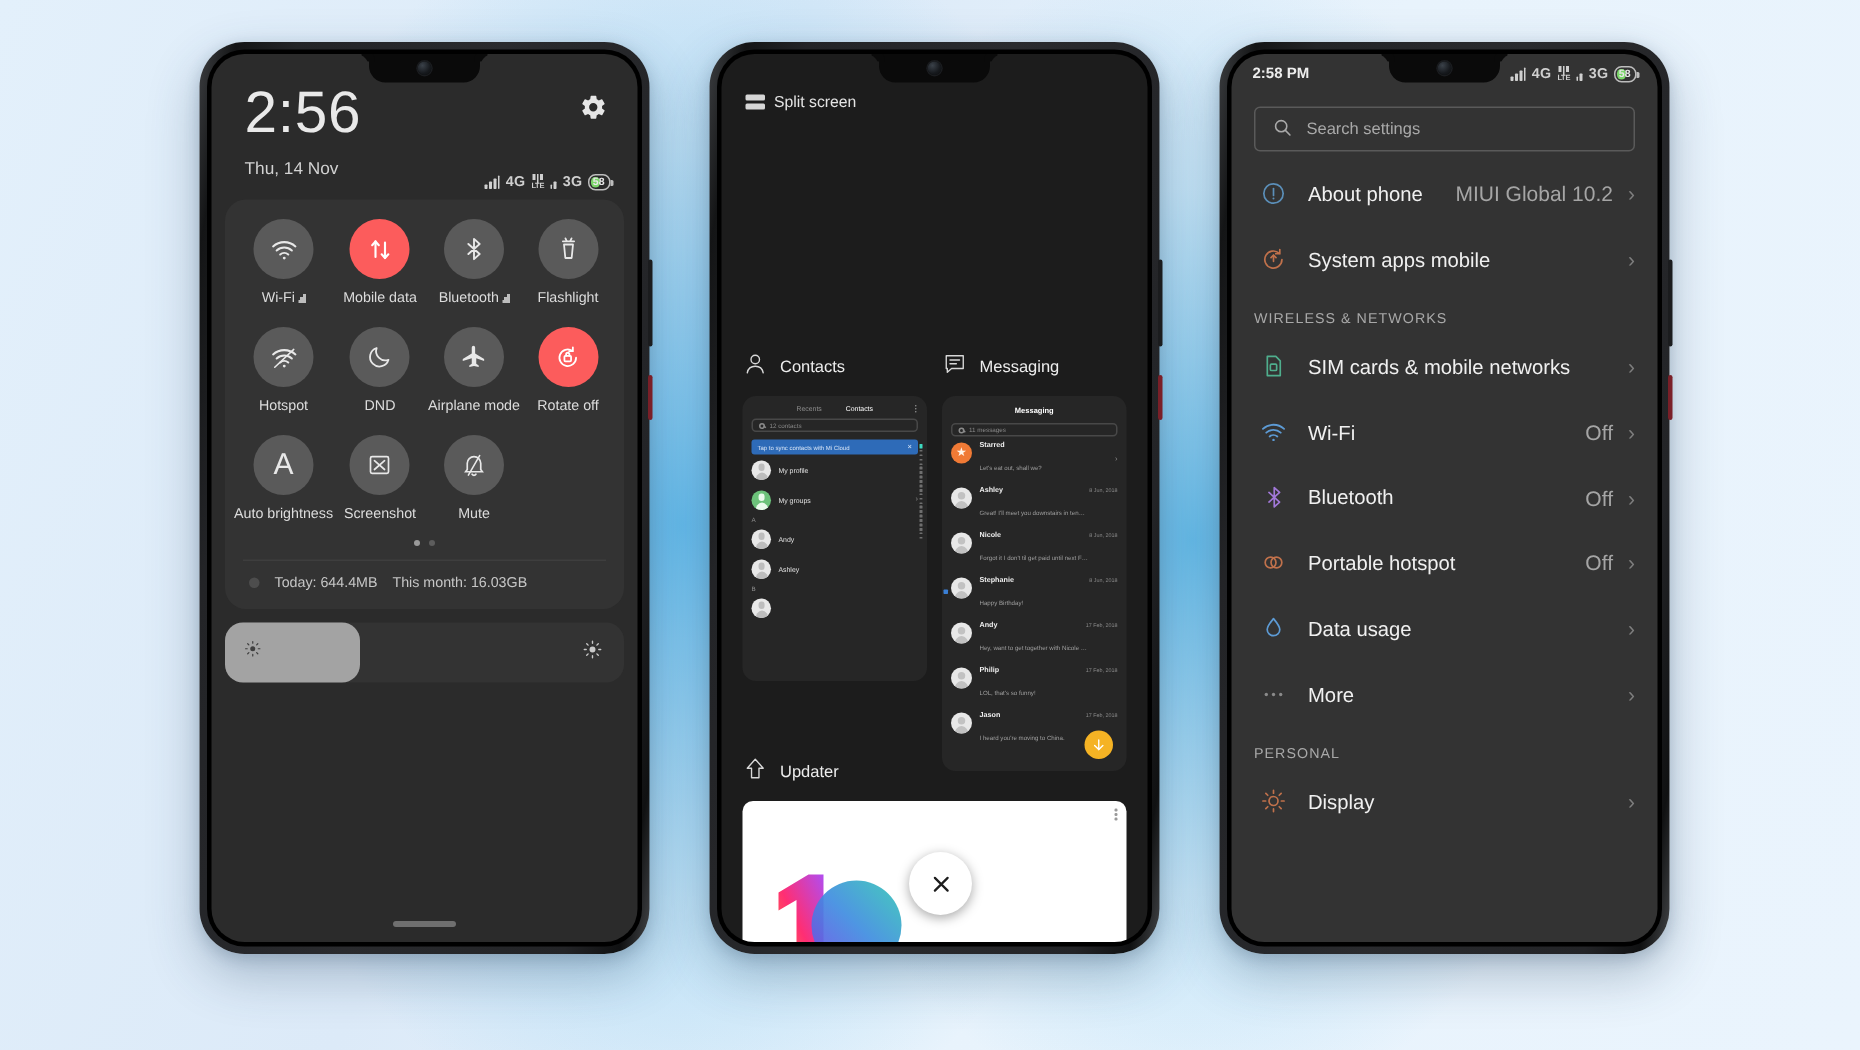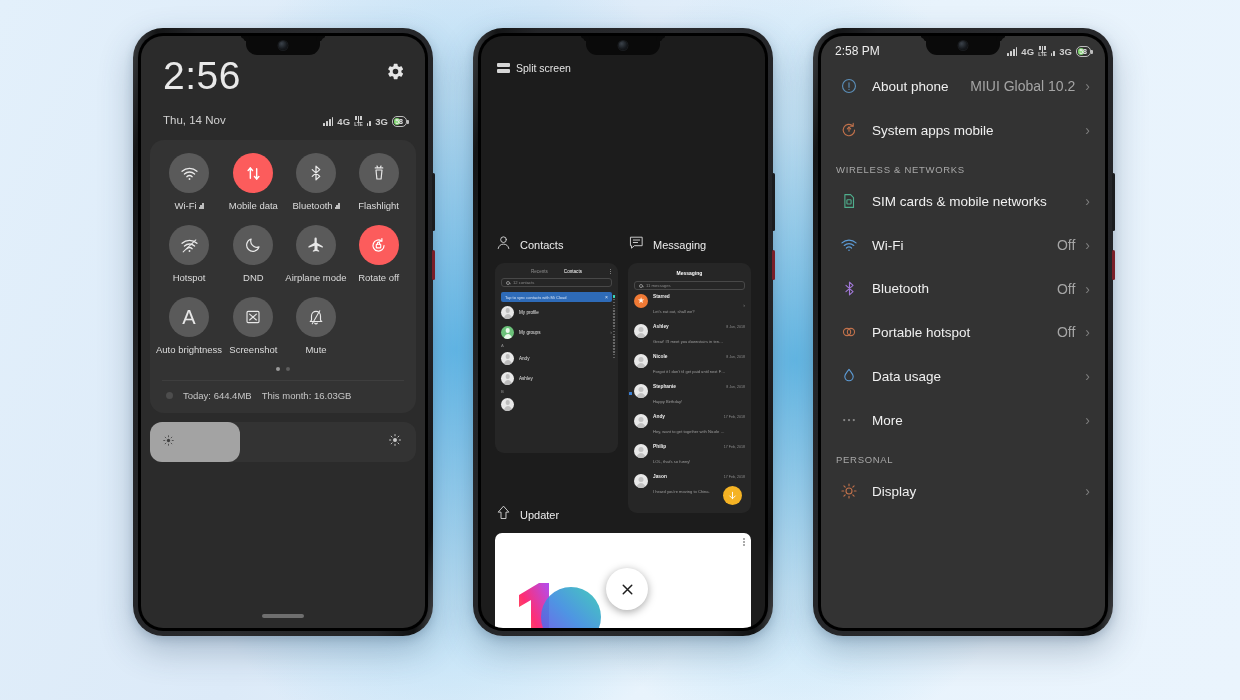--- a/index.html
+++ b/index.html
@@ -57,21 +57,21 @@
   .side-btn { position:absolute; right:-2px; width:3px; border-radius:2px; }
   .btn-vol  { background:#1b1c1e; }
   .btn-pwr  { background:#7a1f28; }
 
   
   #phone1 { left:133px; top:28px; width:300px; height:608px; }
   #phone1 .screen { background:#2b2b2b; }
 
   .p1-head { padding: 20px 22px 4px 22px; position:relative; }
   .p1-clock { font-size:39px; color:#e9e9e9; font-weight:300; letter-spacing:0.5px; line-height:1; }
-  .p1-date  { font-size:11.5px; color:#d2d2d2; margin-top:19px; font-weight:400;}
+  .p1-date  { font-size:11.5px; color:#d2d2d2; margin-top:12px; font-weight:400;}
   .gear-btn { position:absolute; right:20px; top:26px; width:19px; height:19px; cursor:pointer;}
   .p1-status { position:absolute; right:18px; top:80px; display:flex; align-items:center; gap:4px;}
 
   .statusbar-txt { font-size:9.5px; color:#cfcfcf; font-weight:700; letter-spacing:0.2px;}
   .bars { display:flex; align-items:flex-end; gap:1px; height:9px; }
   .bars i { display:block; width:1.7px; background:#cfcfcf; border-radius:0.5px;}
   .bars i:nth-child(1){height:3px;} .bars i:nth-child(2){height:5px;}
   .bars i:nth-child(3){height:7px;} .bars i:nth-child(4){height:9px;}
   .bars.small i:nth-child(1){height:3px;} .bars.small i:nth-child(2){height:5px;}
   .volte { font-size:5px; color:#cfcfcf; line-height:5px; text-align:center; font-weight:700; letter-spacing:-0.2px;}
@@ -172,21 +172,21 @@
   .wx-orb { position:absolute; right:-6px; top:-4px; width:78px; height:78px; border-radius:50%; background:rgba(255,255,255,0.18);}
   .wx-temp { position:absolute; left:11px; top:8px; font-size:30px; color:rgba(255,255,255,0.72); font-weight:300; line-height:1;}
   .wx-deg { font-size:10px; vertical-align:super; }
 
   .close-fab { position:absolute; width:42px; height:42px; border-radius:50%; background:#fff; display:flex; align-items:center; justify-content:center; z-index:30; box-shadow:0 2px 8px rgba(0,0,0,0.35); cursor:pointer;}
 
   
   #phone3 { left:813px; top:28px; width:300px; height:608px; }
   #phone3 .screen { background:#333333; }
   .p3-status { display:flex; align-items:center; justify-content:space-between; padding:8px 14px 0 14px; }
-  .p3-time { font-size:12px; color:#ededed; font-weight:400; }
+  .p3-time { font-size:10px; color:#ededed; font-weight:700; }
   .p3-title { text-align:center; font-size:17px; color:#fff; font-weight:700; margin-top:12px;}
   .p3-search { margin:16px 15px 0; height:30px; border:1px solid #5a5a5a; border-radius:4px; display:flex; align-items:center; gap:9px; padding:0 11px; cursor:text;}
   .p3-search span { font-size:11px; color:#a9a9a9;}
 
   .set-list { margin-top:6px; }
   .set-item { display:flex; align-items:center; padding:13px 15px; cursor:pointer;}
   .set-ico { width:26px; flex:none; display:flex; align-items:center; justify-content:center;}
   .set-label { font-size:13.5px; color:#f0f0f0; margin-left:10px; }
   .set-val { margin-left:auto; font-size:14px; color:#a5a5a5;}
   .set-chev { margin-left:10px; color:#7e7e7e; font-size:14px; line-height:1; }
@@ -678,20 +678,27 @@
             </div>
           <div class="statusbar-txt">3G</div>
           <div class="batt">
               <div class="fill" style="width: calc(58% - 2px);"></div>
               <span>58</span>
             </div>
         </div>
       </div>
 
 
+      <div class="p3-search">
+        <span><svg viewBox="0 0 24 24" width="14" height="14" fill="none" stroke="#a9a9a9" stroke-width="1.8" stroke-linecap="round">
+              <circle cx="10.5" cy="10.5" r="6.4"></circle>
+              <path d="M15.3 15.3 20.5 20.5"></path>
+            </svg></span>
+        <span>Search settings</span>
+      </div>
 
       <div class="set-list">
 
         <div class="set-item">
           <span class="set-ico">
               <svg viewBox="0 0 24 24" width="18" height="18" fill="none" stroke="#5b8fb9" stroke-width="1.5" stroke-linecap="round">
                 <circle cx="12" cy="12" r="8.6"></circle>
                 <path d="M12 7.6v6.2"></path>
                 <circle cx="12" cy="16.4" r="0.9" fill="#5b8fb9" stroke="none"></circle>
               </svg>

